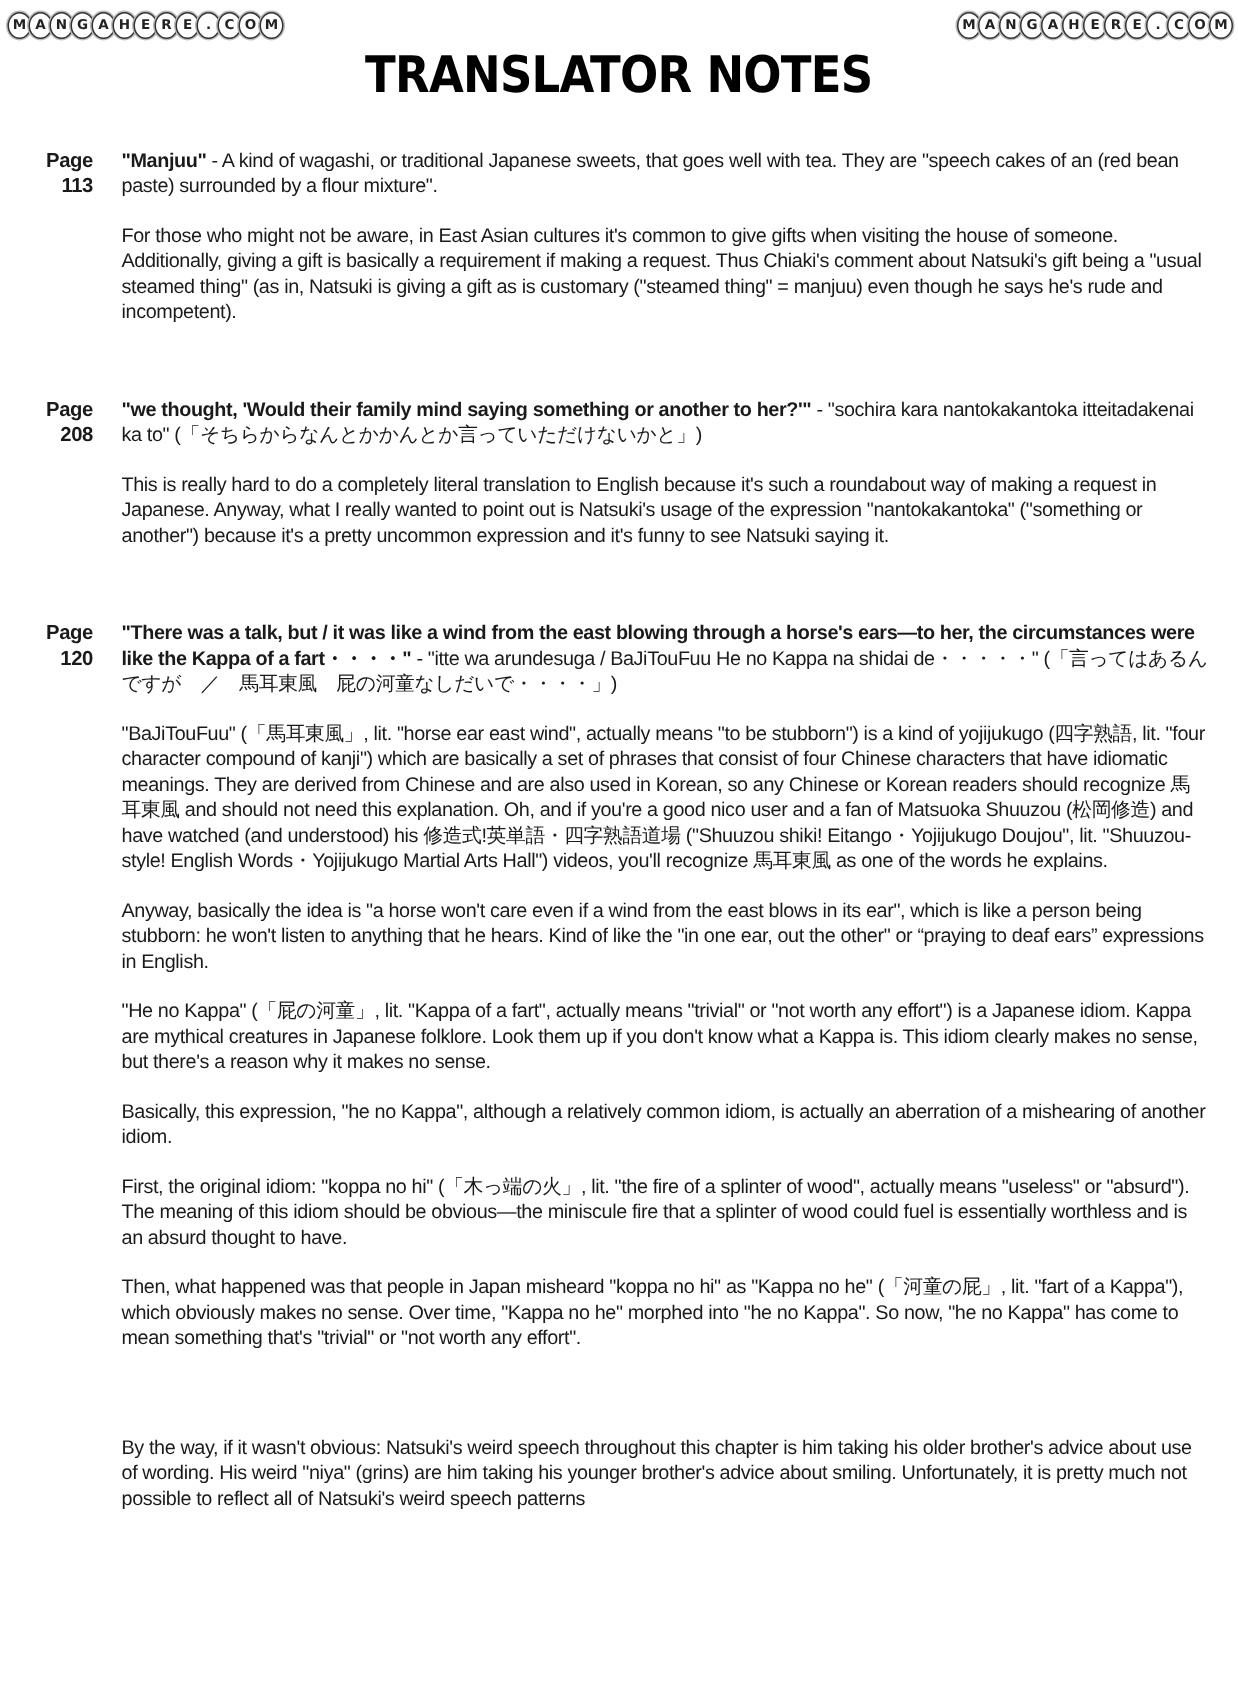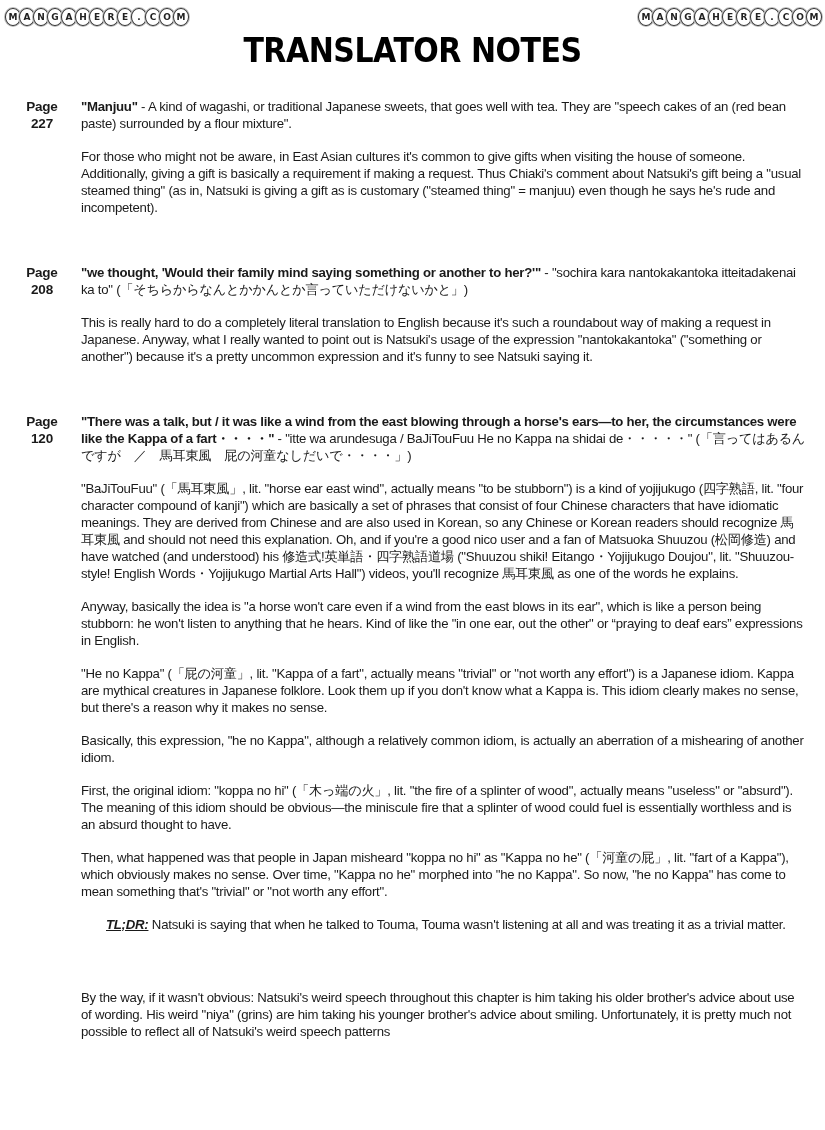--- a/index.html
+++ b/index.html
@@ -29,21 +29,21 @@
     letter-spacing: -0.5px; color: #000;
     transform: scaleY(1.12);
   }
   .content {
     position: absolute; top: 98px; left: 0; width: 825px;
     font-family: "Liberation Sans", sans-serif;
     font-size: 13.2px; line-height: 17px; letter-spacing: -0.25px;
   }
   .note { position: relative; margin-bottom: 48px; }
   .page-label {
-    position: absolute; left: 22px; top: 0; width: 40px; text-align: center;
+    position: absolute; left: 22px; top: 0; width: 40px; text-align: right;
     font-weight: bold; font-size: 13.5px; line-height: 17px;
   }
   .body { margin-left: 81px; width: 725px; }
   .body p { margin: 0 0 16px 0; }
   .body p.head { margin-bottom: 16px; }
   b { font-weight: bold; }
   .tldr { margin-left: 25px !important; width: 700px; }
   .tldr-label { font-weight: bold; font-style: italic; text-decoration: underline; }
   .spacer-40 { height: 40px; }
 </style>
@@ -81,21 +81,21 @@
     <span class="wm-letter">M</span>
   </div>
 
 <div class="title">TRANSLATOR NOTES</div>
 
 <div class="content">
 
   <div class="note">
     <div class="page-label">
       <div>Page</div>
-      <div>227</div>
+      <div>113</div>
     </div>
     <div class="body">
       <p class="head"><b>"Manjuu"</b><span> - A kind of wagashi, or traditional Japanese sweets, that goes well with tea. They are "speech cakes of an (red bean paste) surrounded by a flour mixture".</span></p>
       <p>For those who might not be aware, in East Asian cultures it's common to give gifts when visiting the house of someone. Additionally, giving a gift is basically a requirement if making a request. Thus Chiaki's comment about Natsuki's gift being a "usual steamed thing" (as in, Natsuki is giving a gift as is customary ("steamed thing" = manjuu) even though he says he's rude and incompetent).</p>
     </div>
   </div>
 
   <div class="note">
     <div class="page-label">
       <div>Page</div>
@@ -113,19 +113,18 @@
       <div>120</div>
     </div>
     <div class="body">
       <p class="head"><b>"There was a talk, but / it was like a wind from the east blowing through a horse's ears—to her, the circumstances were like the Kappa of a fart・・・・"</b><span> - "itte wa arundesuga / BaJiTouFuu He no Kappa na shidai de・・・・・" (「言ってはあるんですが　／　馬耳東風　屁の河童なしだいで・・・・」)</span></p>
       <p>"BaJiTouFuu" (「馬耳東風」, lit. "horse ear east wind", actually means "to be stubborn") is a kind of yojijukugo (四字熟語, lit. "four character compound of kanji") which are basically a set of phrases that consist of four Chinese characters that have idiomatic meanings. They are derived from Chinese and are also used in Korean, so any Chinese or Korean readers should recognize 馬耳東風 and should not need this explanation. Oh, and if you're a good nico user and a fan of Matsuoka Shuuzou (松岡修造) and have watched (and understood) his 修造式!英単語・四字熟語道場 ("Shuuzou shiki! Eitango・Yojijukugo Doujou", lit. "Shuuzou-style! English Words・Yojijukugo Martial Arts Hall") videos, you'll recognize 馬耳東風 as one of the words he explains.</p>
       <p>Anyway, basically the idea is "a horse won't care even if a wind from the east blows in its ear", which is like a person being stubborn: he won't listen to anything that he hears. Kind of like the "in one ear, out the other" or “praying to deaf ears” expressions in English.</p>
       <p>"He no Kappa" (「屁の河童」, lit. "Kappa of a fart", actually means "trivial" or "not worth any effort") is a Japanese idiom. Kappa are mythical creatures in Japanese folklore. Look them up if you don't know what a Kappa is. This idiom clearly makes no sense, but there's a reason why it makes no sense.</p>
       <p>Basically, this expression, "he no Kappa", although a relatively common idiom, is actually an aberration of a mishearing of another idiom.</p>
       <p>First, the original idiom: "koppa no hi" (「木っ端の火」, lit. "the fire of a splinter of wood", actually means "useless" or "absurd"). The meaning of this idiom should be obvious—the miniscule fire that a splinter of wood could fuel is essentially worthless and is an absurd thought to have.</p>
       <p>Then, what happened was that people in Japan misheard "koppa no hi" as "Kappa no he" (「河童の屁」, lit. "fart of a Kappa"), which obviously makes no sense. Over time, "Kappa no he" morphed into "he no Kappa". So now, "he no Kappa" has come to mean something that's "trivial" or "not worth any effort".</p>
-      <p class="tldr"><span class="tldr-label">TL;DR:</span><span> Natsuki is saying that when he talked to Touma, Touma wasn't listening at all and was treating it as a trivial matter.</span></p>
       <div class="spacer-40"></div>
       <p>By the way, if it wasn't obvious: Natsuki's weird speech throughout this chapter is him taking his older brother's advice about use of wording. His weird "niya" (grins) are him taking his younger brother's advice about smiling. Unfortunately, it is pretty much not possible to reflect all of Natsuki's weird speech patterns</p>
     </div>
   </div>
 
 </div>
 
 </body></html>

